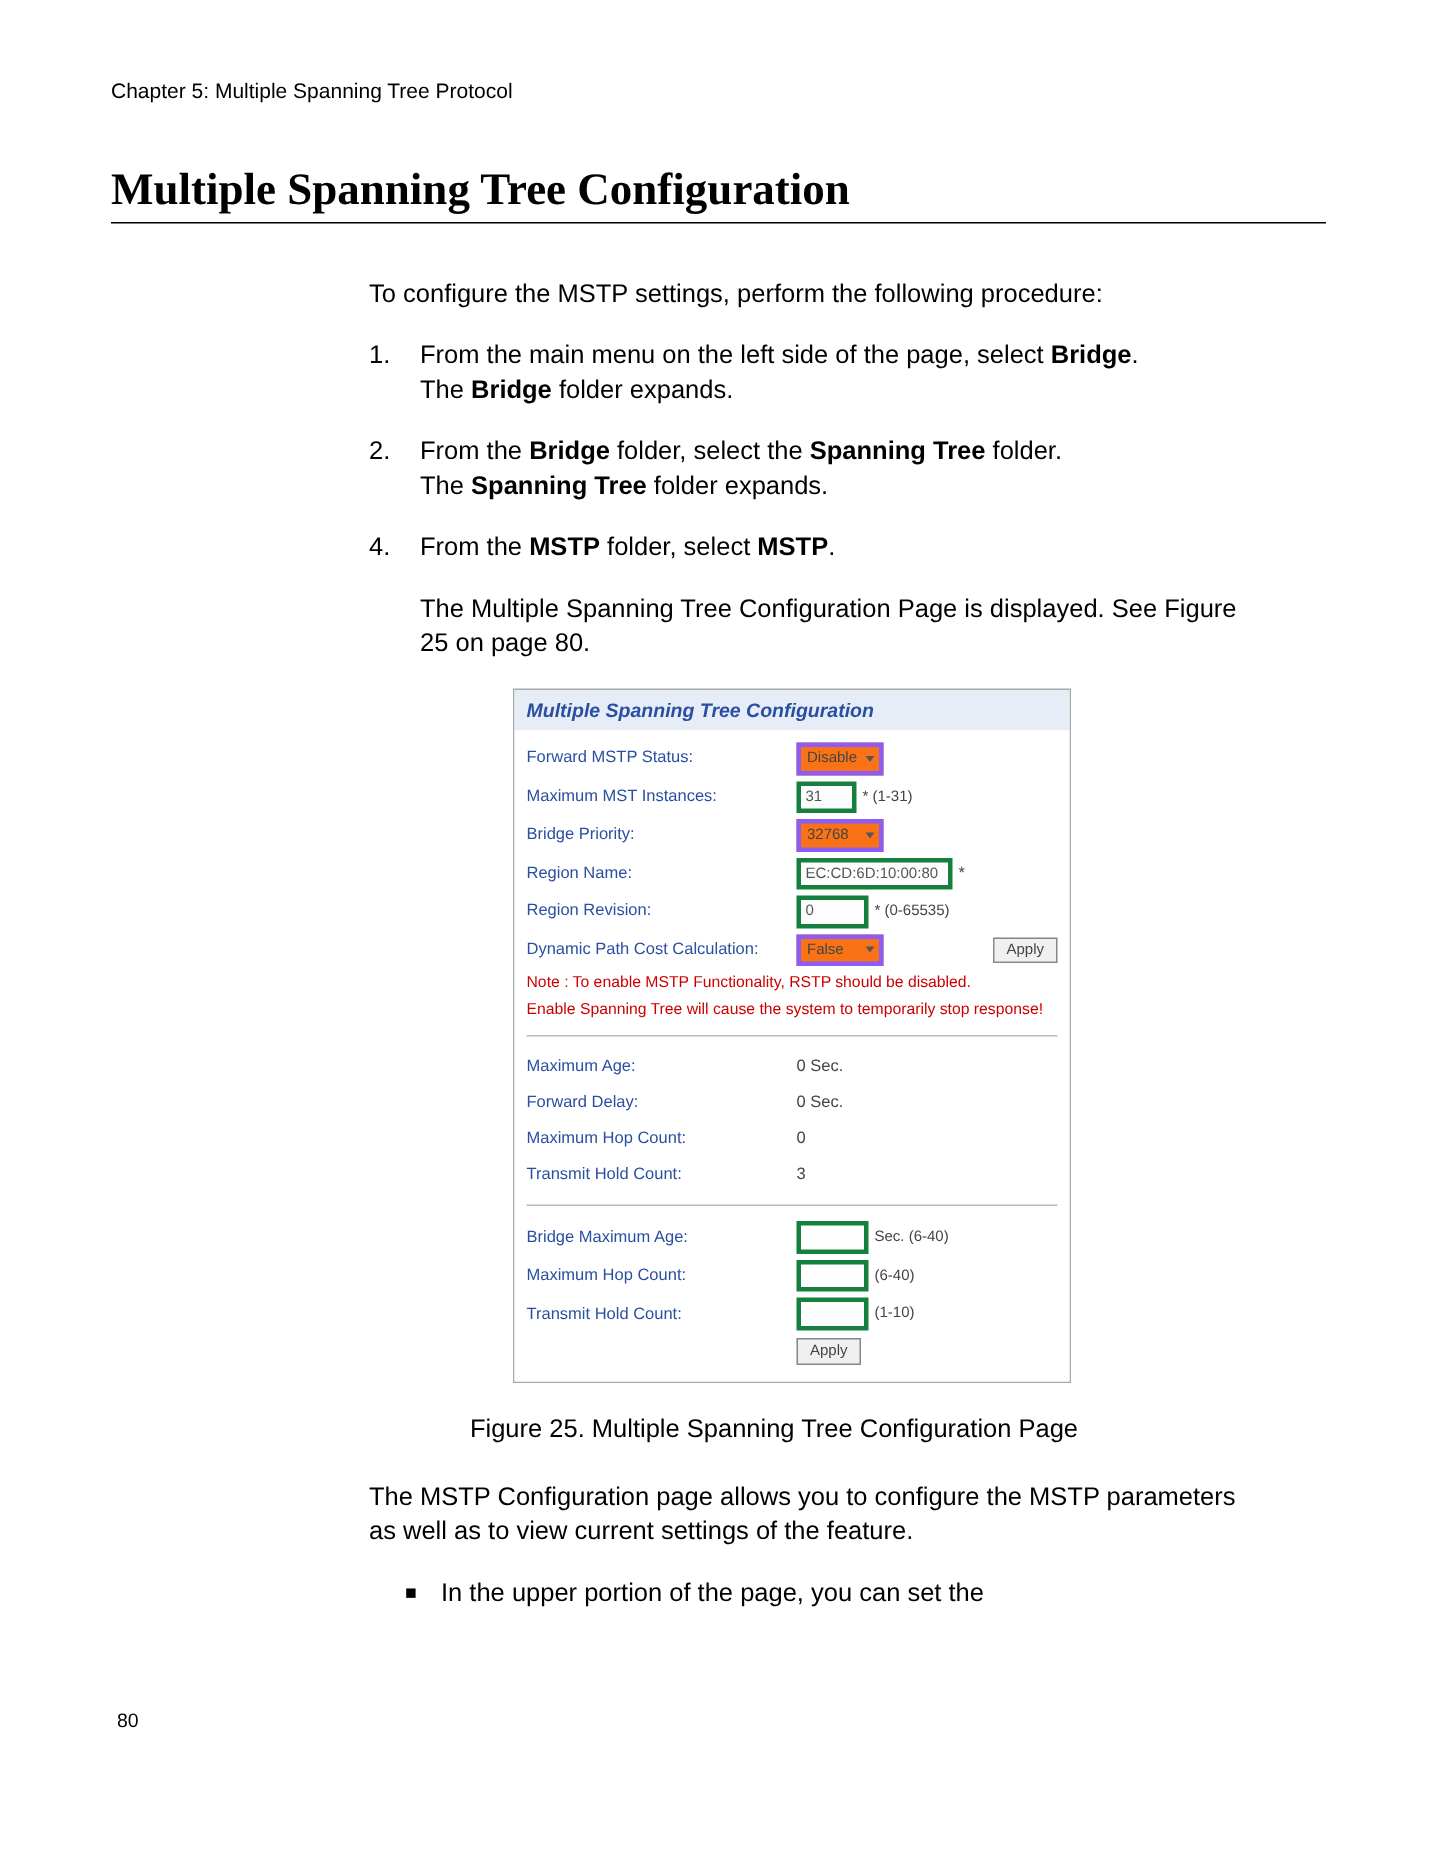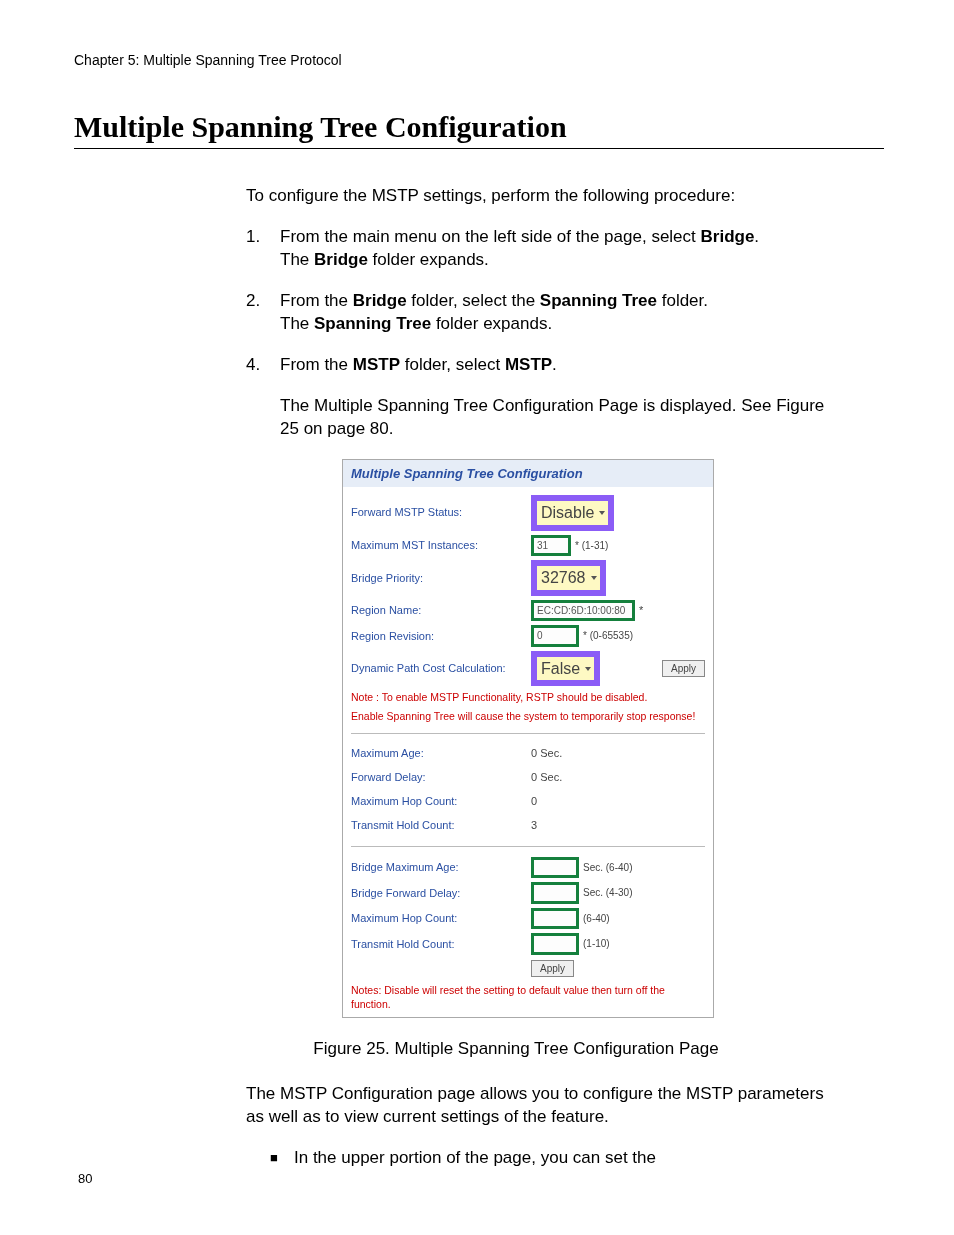--- a/index.html
+++ b/index.html
@@ -61,23 +61,23 @@
   }
   .fig-body {
     background: #fff;
     padding: 8px 8px 6px 8px;
     font-size: 11px;
   }
   .fig-row { display: flex; align-items: center; margin-bottom: 4px; min-height: 20px; }
   .fig-label { color: #2a4fa2; width: 180px; flex: 0 0 180px; }
   .fig-val { display: flex; align-items: center; gap: 4px; color: #444; }
   .sel {
-    border: 6px solid #8b5cf6;
-    background: #fef9c3;
-    font-size: 16px;
+    border: 3px solid #8b5cf6;
+    background: #f97316;
+    font-size: 10px;
     padding: 1px 14px 1px 4px;
     position: relative;
     display: inline-block;
     min-width: 34px;
     color: #444;
   }
   .sel::after {
     content: "";
     position: absolute;
     right: 3px; top: 50%;
@@ -112,21 +112,21 @@
   .caption {
     text-align: center;
     font-size: 17px;
     margin: 18px 0 22px -40px;
   }
   .bullet-row { display: flex; margin-left: 24px; }
   .bullet-mark { width: 24px; flex: 0 0 24px; font-size: 13px; line-height: 22px; }
   .page-num {
     position: absolute;
     left: 78px;
-    bottom: 49px;
+    bottom: 81px;
     font-size: 13px;
   }
 </style>
 </head>
 <body>
 
 <div class="page">
   <div class="chapter-header">Chapter 5: Multiple Spanning Tree Protocol</div>
 
   <div class="section-title">Multiple Spanning Tree Configuration</div>
@@ -217,47 +217,39 @@
               <hr class="fig-hr">
 
               <div class="fig-row">
                 <div class="fig-label">Bridge Maximum Age:</div>
                 <div class="fig-val">
                     <span class="txt txt-num">&nbsp;</span> 
                     <span class="hint">Sec. (6-40)</span>
                   </div>
               </div>
               <div class="fig-row">
-                <div class="fig-label">Bridge Forward Delay:</div>
-                <div class="fig-val">
-                    <span class="txt txt-num">&nbsp;</span> 
-                    <span class="hint">Sec. (4-30)</span>
-                  </div>
-              </div>
-              <div class="fig-row">
                 <div class="fig-label">Maximum Hop Count:</div>
                 <div class="fig-val">
                     <span class="txt txt-num">&nbsp;</span> 
                     <span class="hint">(6-40)</span>
                   </div>
               </div>
               <div class="fig-row">
                 <div class="fig-label">Transmit Hold Count:</div>
                 <div class="fig-val">
                     <span class="txt txt-num">&nbsp;</span> 
                     <span class="hint">(1-10)</span>
                   </div>
               </div>
               <div class="fig-row">
                 <div class="fig-label"></div>
                 <div class="fig-val">
                     <span class="btn">Apply</span>
                   </div>
               </div>
-              <div class="note-red">Notes: Disable will reset the setting to default value then turn off the function.</div>
             </div>
           </div>
         </div>
       </li>
     </ol>
 
     <div class="caption">Figure 25. Multiple Spanning Tree Configuration Page</div>
 
     <div class="para">The MSTP Configuration page allows you to configure the MSTP parameters as well as to view current settings of the feature.</div>
 

